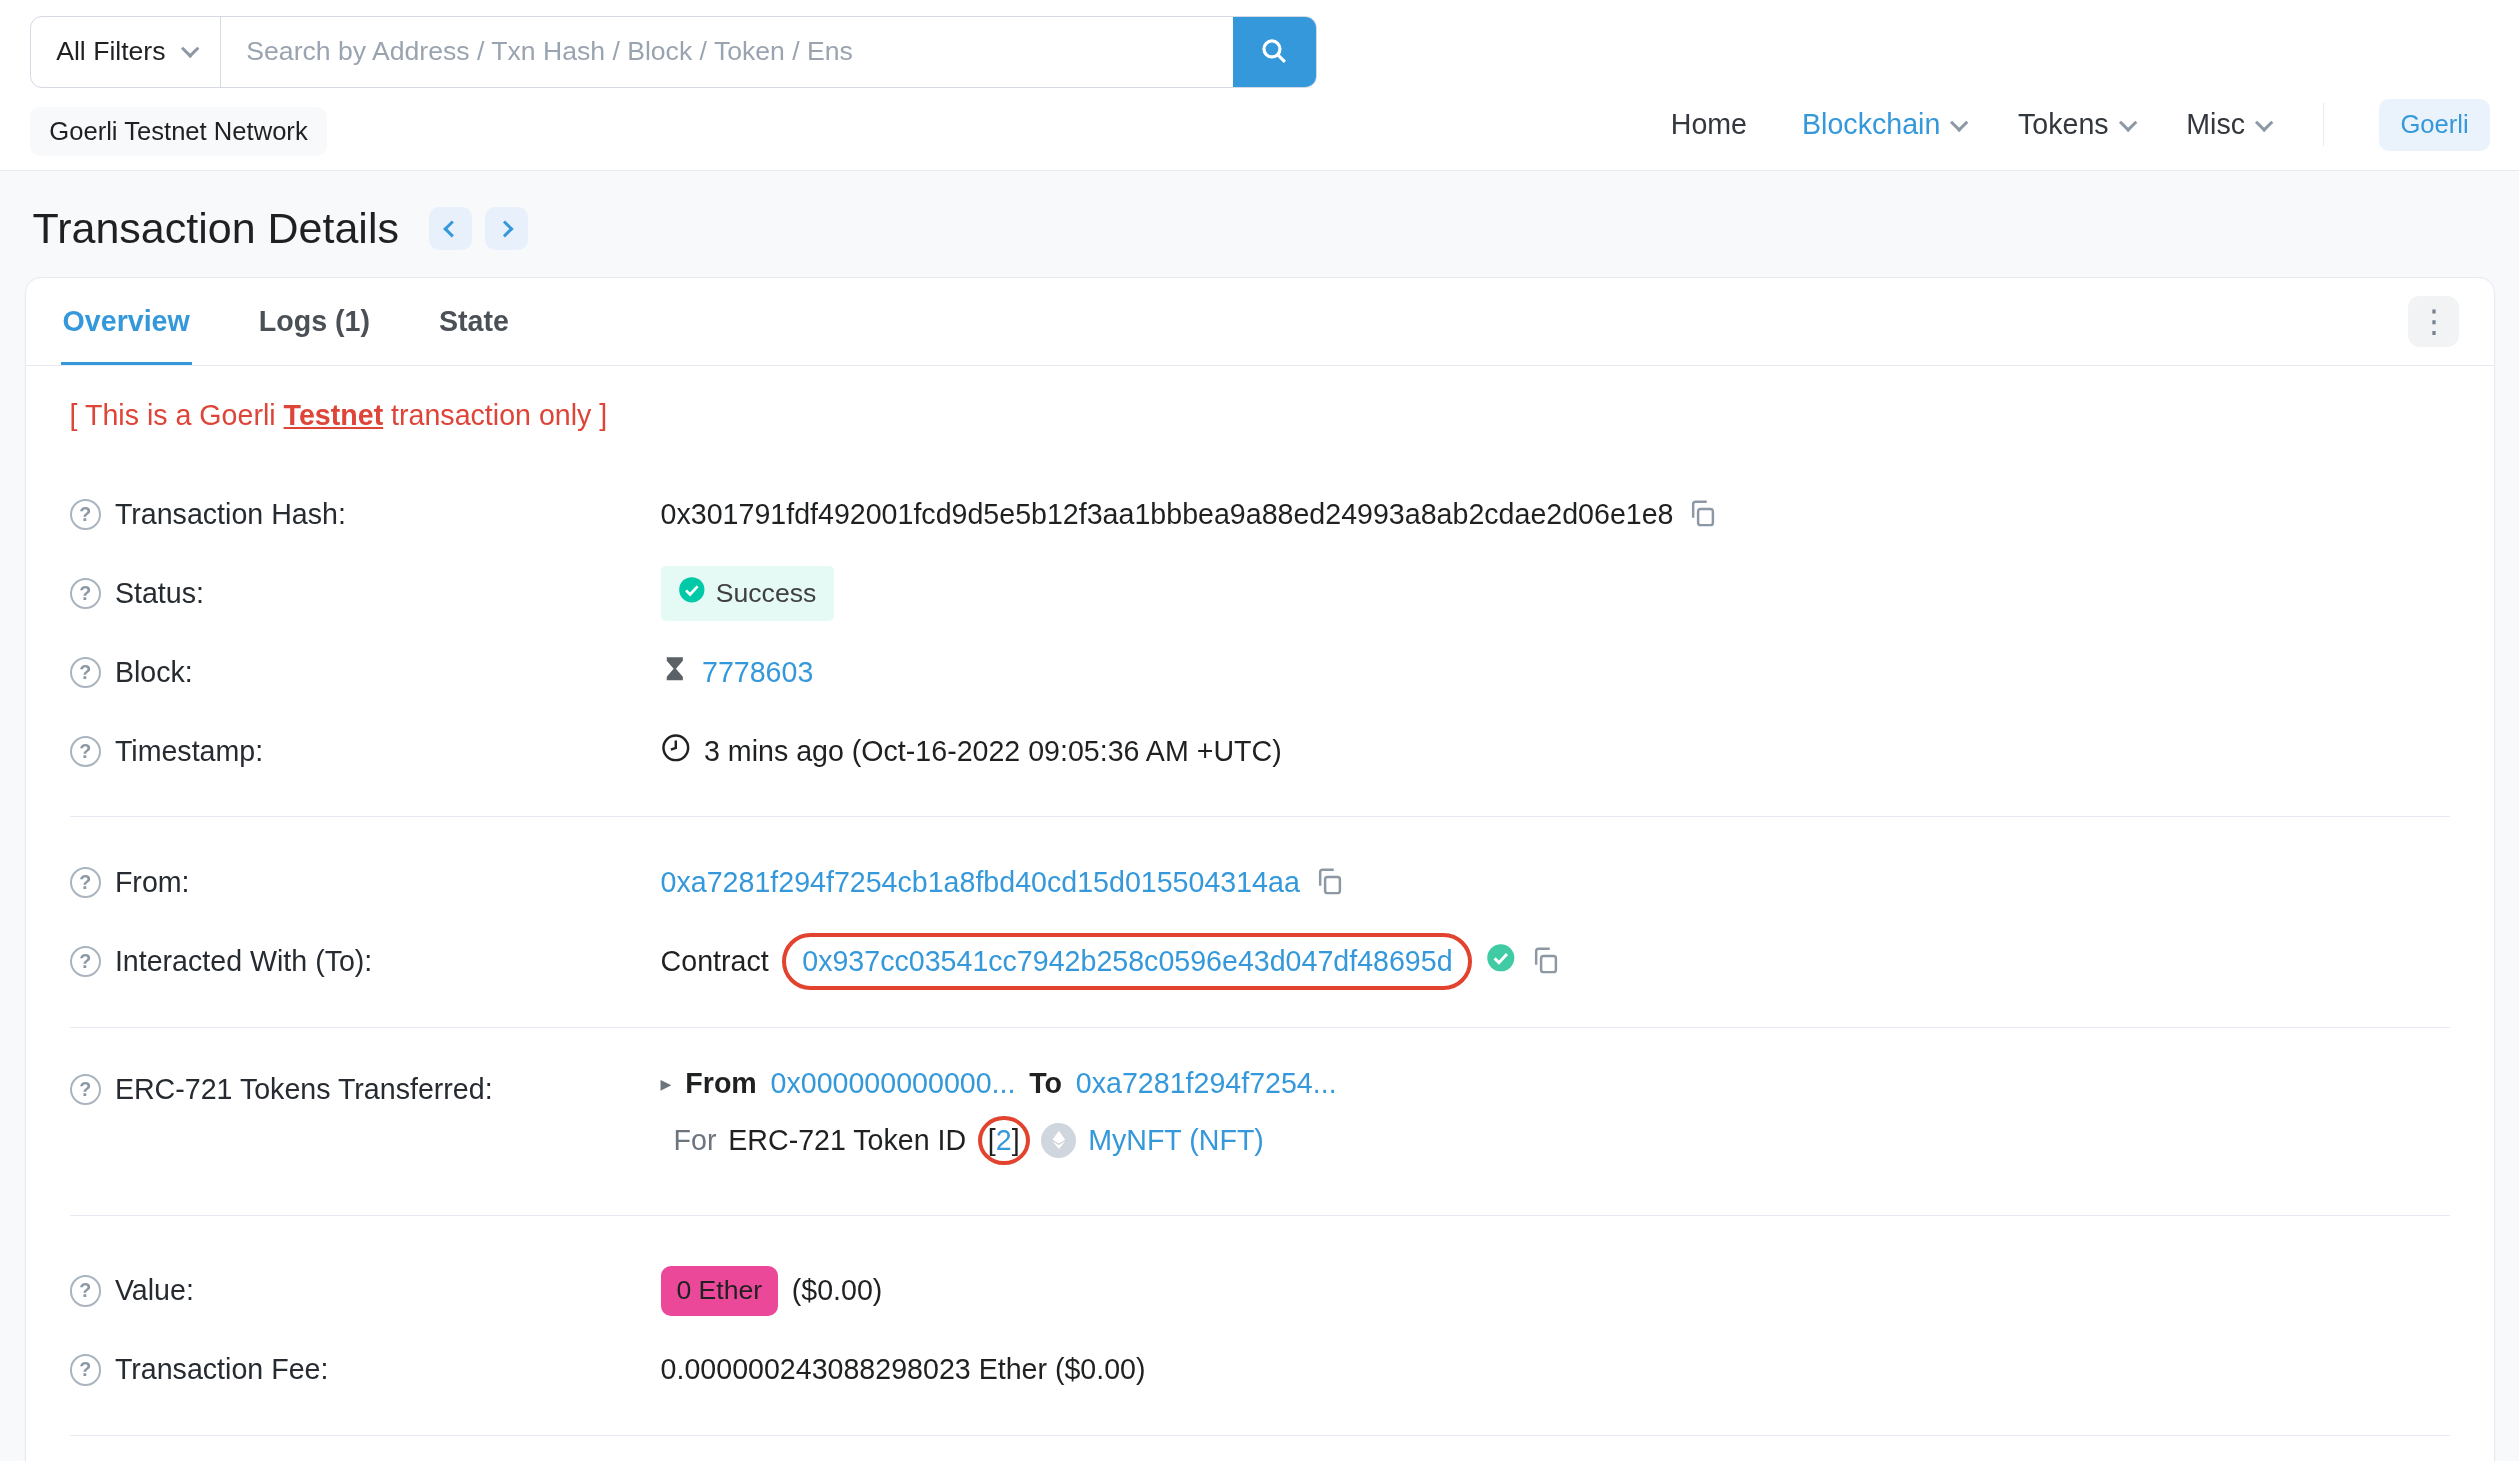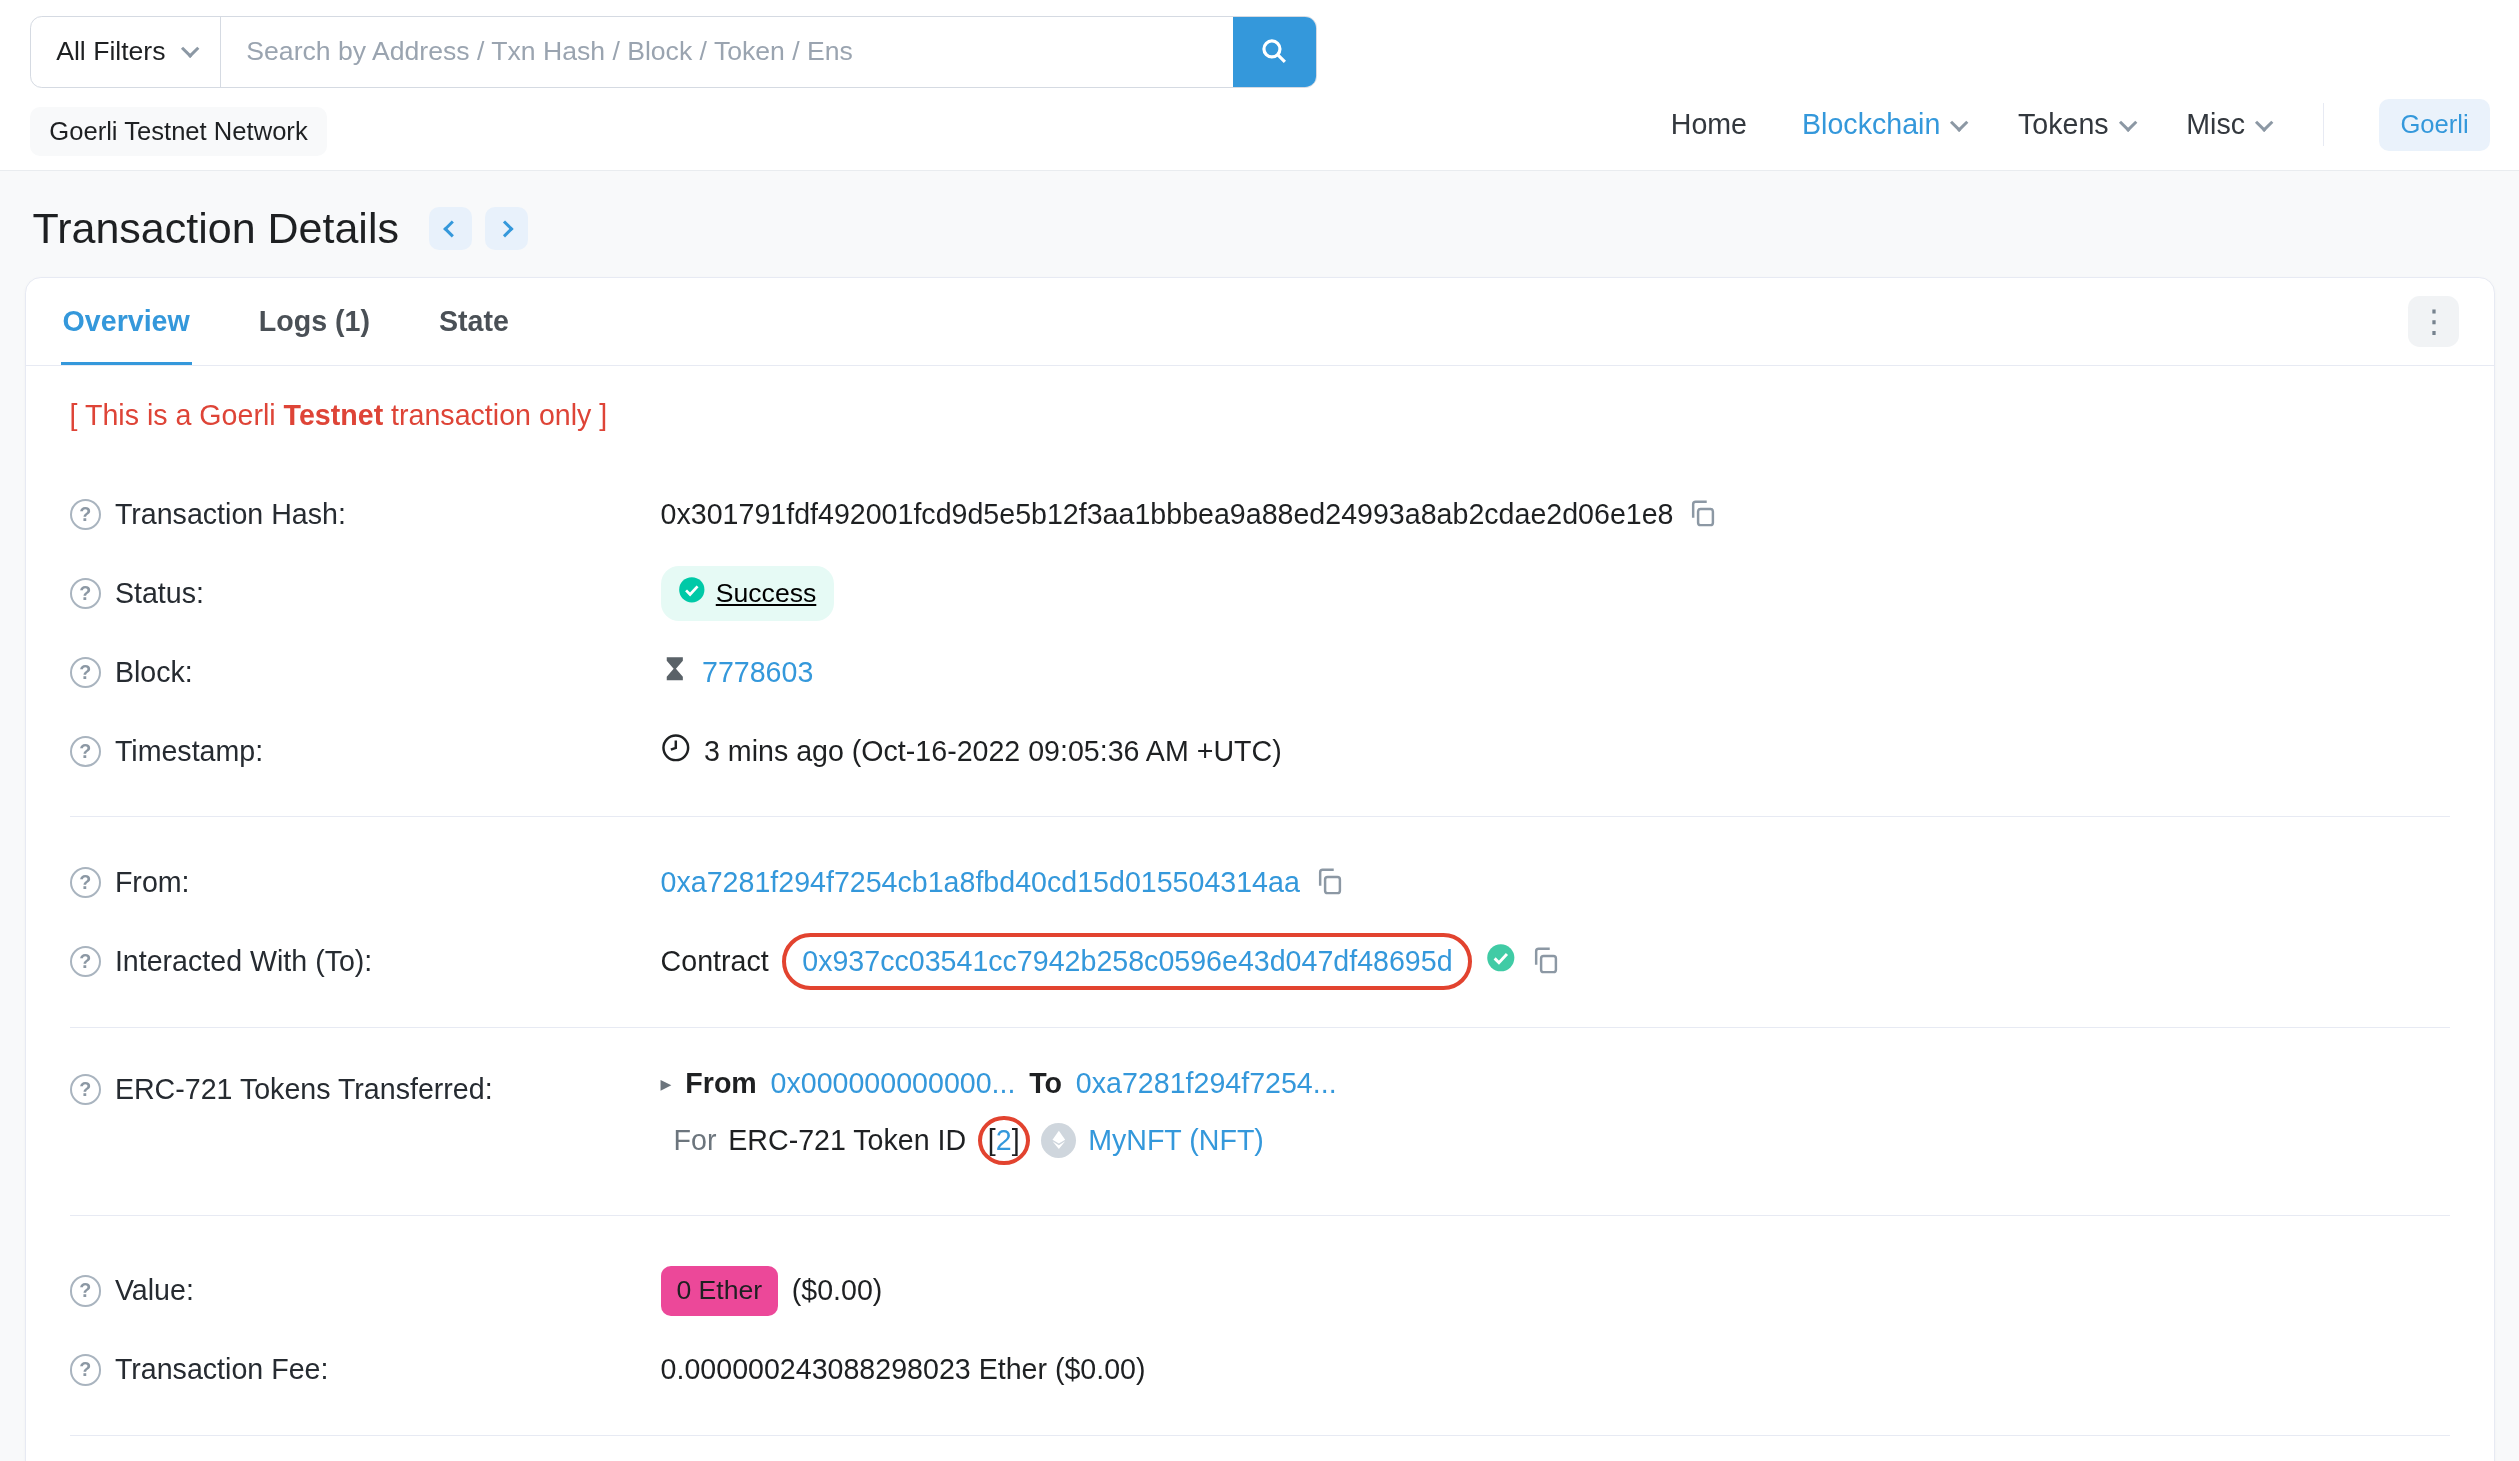--- a/index.html
+++ b/index.html
@@ -114,45 +114,44 @@
   .tab.active { color: #3498db; border-bottom-color: #3498db; }
   .kebab-btn {
     width: 51px; height: 51px; border: none; cursor: pointer;
     background: #f1f3f5; border-radius: 11.8px;
     color: #77838f; font-size: 31.5px; line-height: 1;
     display: flex; align-items: center; justify-content: center;
   }
   
   .card-body { padding: 33px 44px 39px 44px; }
   .notice { color: #de4437; font-size: 28.6px; margin-bottom: 43px; }
-  .notice b { font-weight: 700; }
+  .notice b { font-weight: 700; text-decoration: underline; }
   .row { display: flex; align-items: center; min-height: 79px; padding: 5.9px 0; }
   .row.top { align-items: flex-start; padding-top: 13.8px; }
   .row-label {
     flex: 0 0 591px;
     display: flex; align-items: center; gap: 13.8px;
     color: #262b31;
   }
   .row-value { display: flex; align-items: center; gap: 13.8px; flex-wrap: wrap; }
   .divider { border: none; border-top: 1px solid #e7eaf3; margin: 25.6px 0; }
   .qmark {
     flex: 0 0 auto;
     width: 31.5px; height: 31.5px;
     border: 2px solid #a9b4bf; border-radius: 50%;
     color: #8c98a4; font-size: 19.7px; font-weight: 700;
     display: flex; align-items: center; justify-content: center;
   }
   a.link { color: #3498db; text-decoration: none; cursor: pointer; }
   .icon-btn { background: none; border: none; cursor: pointer; display: flex; align-items: center; }
   .status-badge {
     display: inline-flex; align-items: center; gap: 9.9px;
-    background: #e6faf5; color: #000000;
-    border-radius: 18px; padding: 9.9px 17.7px;
+    background: #e6faf5; color: #404040;
+    border-radius: 5px; padding: 9.9px 17.7px;
     font-size: 26.6px;
-    text-decoration: underline;
   }
   .conf-badge {
     background: #f2f3f5; color: #77838f;
     font-size: 24.6px; font-weight: 700;
     padding: 13.8px 25.6px 13.8px 43px;
     clip-path: polygon(0 50%, 27.6px 0, 100% 0, 100% 100%, 27.6px 100%);
     margin-left: 5.9px;
     white-space: nowrap;
   }
   .red-oval {

